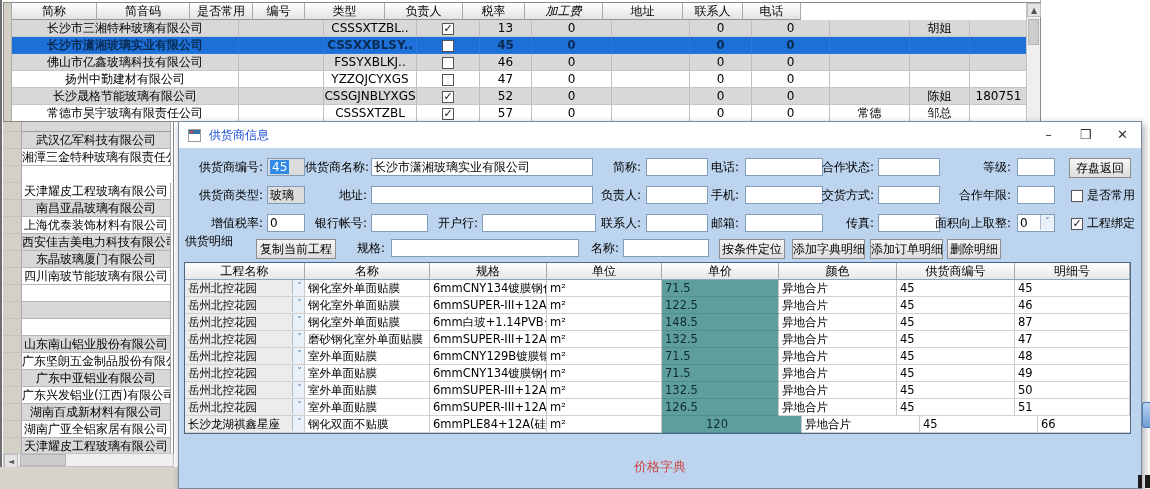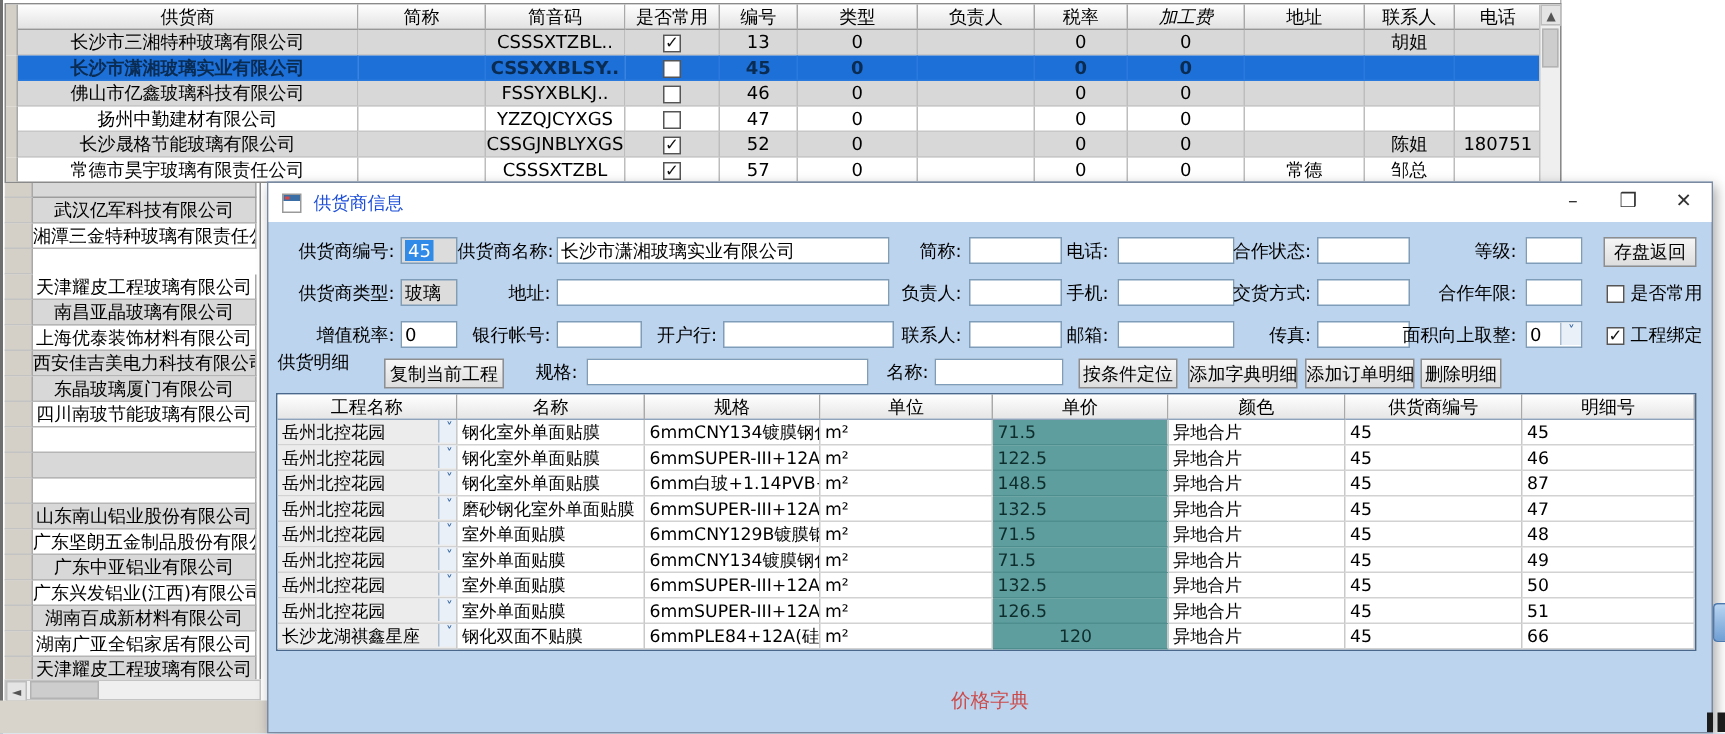--- a/index.html
+++ b/index.html
@@ -91,21 +91,20 @@
 </style>
 </head>
 <body>
 
 <div class="abs" id="left-border"></div>
 <div class="abs" id="mw-right-line"></div>
 
 <div class="abs" id="main-grid">
   <div id="mg-head" class="mg-row">
       <div class="mg-rh"></div>
-      <div class="mg-hc" style="width: 227px;">供货商</div>
       <div class="mg-hc" style="width: 85px;">简称</div>
       <div class="mg-hc" style="width: 93px;">简音码</div>
       <div class="mg-hc" style="width: 63px;">是否常用</div>
       <div class="mg-hc" style="width: 52px;">编号</div>
       <div class="mg-hc" style="width: 80px;">类型</div>
       <div class="mg-hc" style="width: 78px;">负责人</div>
       <div class="mg-hc" style="width: 62px;">税率</div>
       <div class="mg-hc" style="width: 78px; font-style: italic;">加工费</div>
       <div class="mg-hc" style="width: 80px;">地址</div>
       <div class="mg-hc" style="width: 60px;">联系人</div>
@@ -460,21 +459,21 @@
           <div class="dg-cell price" style="width: 117px;">126.5</div>
           <div class="dg-cell" style="width: 118px;">异地合片</div>
           <div class="dg-cell" style="width: 118px;">45</div>
           <div class="dg-cell" style="width: 115px;">51</div>
         </div>
         <div class="dg-row">
           <div class="dg-cell cbo" style="width: 120px;"><span>长沙龙湖祺鑫星座</span><span class="combo-arrow">˅</span></div>
           <div class="dg-cell" style="width: 125px;">钢化双面不贴膜</div>
           <div class="dg-cell" style="width: 117px;">6mmPLE84+12A(硅酮胶...</div>
           <div class="dg-cell" style="width: 115px;">m²</div>
-          <div class="dg-cell price" style="width: 117px; padding-left: 44px;">120</div>
+          <div class="dg-cell price" style="width: 140px; padding-left: 44px;">120</div>
           <div class="dg-cell" style="width: 118px;">异地合片</div>
           <div class="dg-cell" style="width: 118px;">45</div>
           <div class="dg-cell" style="width: 115px;">66</div>
         </div>
       </div>
   </div>
 
   <div id="dlg-footer">价格字典</div>
 </div>
 

